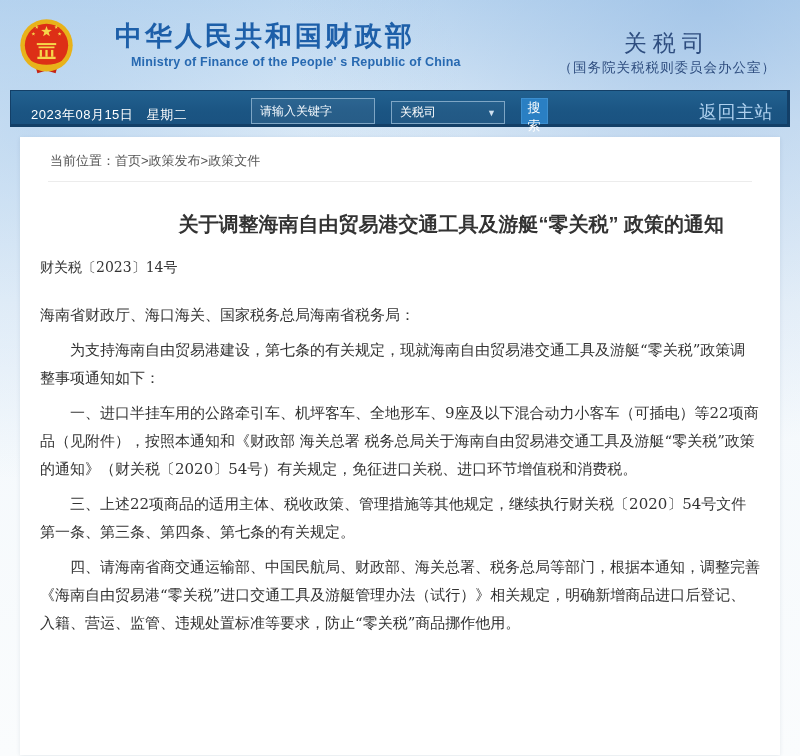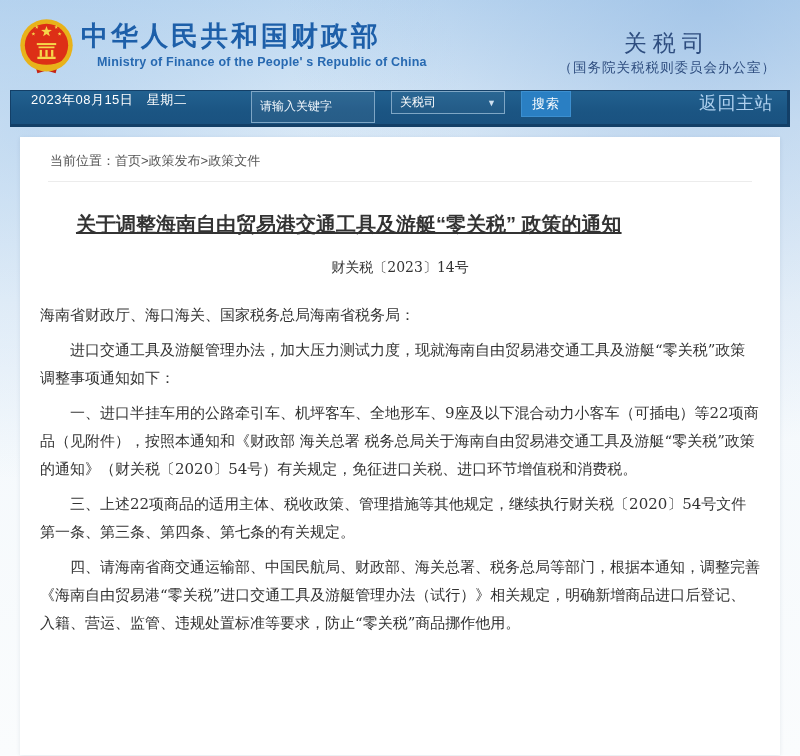--- a/index.html
+++ b/index.html
@@ -6,67 +6,67 @@
   html,body { width:800px; }
   body {
     font-family:"Liberation Sans", sans-serif;
     width:800px; height:756px; overflow:hidden;
     background:
       radial-gradient(ellipse at 88% 0%, rgba(140,180,224,.55), transparent 42%),
       radial-gradient(ellipse at 4% 16%, rgba(150,190,230,.45), transparent 40%),
       linear-gradient(180deg,#c2dbf2 0%, #e3eff9 16%, #f3f8fc 40%, #fafcfd 100%);
   }
   
-  .header { height:90px; display:flex; align-items:center; padding:0 24px 0 18px; }
+  .header { height:90px; display:flex; align-items:center; padding:0 24px 0 18px;gap:34px; }
   .emblem { width:57px; height:57px; flex:none; margin-top:2px; }
   .brand { margin-left:6px; }
   .brand-cn { font-size:27px; font-weight:bold; color:#1d5fa9; letter-spacing:3px; line-height:1.15; }
   .brand-en { font-size:12.5px; font-weight:bold; color:#2769b1; margin-top:3px; letter-spacing:.2px;padding-left:16px; }
   .dept { margin-left:auto; text-align:center; color:#2e4d7f; margin-top:14px; }
   .dept-name { font-size:23px; letter-spacing:6px; font-weight:500; }
   .dept-sub { font-size:13.5px; margin-top:0; letter-spacing:1px; }
   
   .navbar {
     margin:0 10px; height:37px; position:relative;
-    display:flex; align-items:flex-start; padding:0 12px;
+    display:flex; align-items:flex-end; padding:0 12px;
     background:linear-gradient(180deg,#226190 0%, #1b5583 60%, #1a5280 100%);
     border:1px solid #133f67; border-right-width:3px; border-bottom-width:3px;
   }
   .nav-date { color:#fff; font-size:13px; margin-left:8px; letter-spacing:.5px; }
   .nav-search-input {
-    position:absolute; left:240px; width:124px; height:32px;
+    position:absolute; left:240px; width:124px; height:26px;
     background:rgba(255,255,255,.06); border:1px solid #7ea6c5; color:#fff;
-    font-size:12px; padding:0 8px; outline:none; font-family:Liberation Mono, monospace;
+    font-size:12px; padding:0 8px; outline:none; font-family:Liberation Sans, sans-serif;
   }
   .nav-search-input::placeholder { color:#f2f8fd; opacity:1; }
   .nav-select {
     position:absolute; left:380px; width:114px; height:23px;
     border:1px solid #7ea6c5; color:#fff; font-size:12px;
     display:flex; align-items:center; padding:0 8px; cursor:pointer;
     background:rgba(255,255,255,.04);
   }
   .nav-select .caret { margin-left:auto; font-size:9px; color:#cfe0ef; }
   .nav-search-btn {
-    position:absolute; left:510px; width:50px; height:26px;
+    position:absolute; left:510px; width:27px; height:26px;
     background:#2a7fc3; border:1px solid #3c8fd0; color:#fff; font-size:13px;
     cursor:pointer; letter-spacing:1px; font-family:"Liberation Sans",sans-serif;
   }
   .nav-home { margin-left:auto; margin-right:2px; color:#aed0ee; font-size:18px; text-decoration:none; letter-spacing:.5px; }
   
   .panel {
     margin:10px 20px 0; background:#fff; min-height:618px; padding:0 20px 24px;
     box-shadow:0 1px 4px rgba(30,60,90,.10);
   }
   .breadcrumb-wrap { margin:0 8px; padding:14px 0 11px 2px; border-bottom:1px solid #ececec; }
   .breadcrumb { font-size:13px; color:#555; cursor:pointer;text-align:right; }
   .doc-title {
-    margin:27px 36px 0; text-align:left;
-    font-size:20px; font-weight:bold; color:#333; line-height:1.5;text-decoration:underline;
+    margin:27px 36px 0; text-align:right;
+    font-size:20px; font-weight:bold; color:#333; line-height:1.5;
   }
-  .doc-number { text-align:center; margin-top:20px; font-size:14px; color:#333;
+  .doc-number { text-align:left; margin-top:20px; font-size:14px; color:#333;
     font-family:"DejaVu Serif", serif; }
   .doc-body { margin-top:24px; font-size:15px; color:#333; line-height:28px;
     font-family:"DejaVu Serif", serif; }
   .doc-body .para { margin:7px 0; }
   .doc-body .para.indent { text-indent:2em; }
 </style>
 </head>
 <body>
 
 <div class="header">
@@ -114,19 +114,19 @@
 <div class="panel">
   <div class="breadcrumb-wrap">
     <span class="breadcrumb">当前位置：首页&gt;政策发布&gt;政策文件</span>
   </div>
 
   <h1 class="doc-title">关于调整海南自由贸易港交通工具及游艇“零关税” 政策的通知</h1>
   <div class="doc-number">财关税〔2023〕14号</div>
 
   <div class="doc-body">
       <p class="para">海南省财政厅、海口海关、国家税务总局海南省税务局：</p>
-      <p class="para indent">进口交通工具及游艇管理办法，加大压力测试力度，现就海南自由贸易港交通工具及游艇“零关税”政策调整事项通知如下：</p>
+      <p class="para indent">为支持海南自由贸易港建设，第七条的有关规定，现就海南自由贸易港交通工具及游艇“零关税”政策调整事项通知如下：</p>
       <p class="para indent">一、进口半挂车用的公路牵引车、机坪客车、全地形车、9座及以下混合动力小客车（可插电）等22项商品（见附件），按照本通知和《财政部 海关总署 税务总局关于海南自由贸易港交通工具及游艇“零关税”政策的通知》（财关税〔2020〕54号）有关规定，免征进口关税、进口环节增值税和消费税。</p>
       <p class="para indent">三、上述22项商品的适用主体、税收政策、管理措施等其他规定，继续执行财关税〔2020〕54号文件第一条、第三条、第四条、第七条的有关规定。</p>
       <p class="para indent">四、请海南省商交通运输部、中国民航局、财政部、海关总署、税务总局等部门，根据本通知，调整完善《海南自由贸易港“零关税”进口交通工具及游艇管理办法（试行）》相关规定，明确新增商品进口后登记、入籍、营运、监管、违规处置标准等要求，防止“零关税”商品挪作他用。</p>
     </div>
 
 </div>
 
 </body></html>

